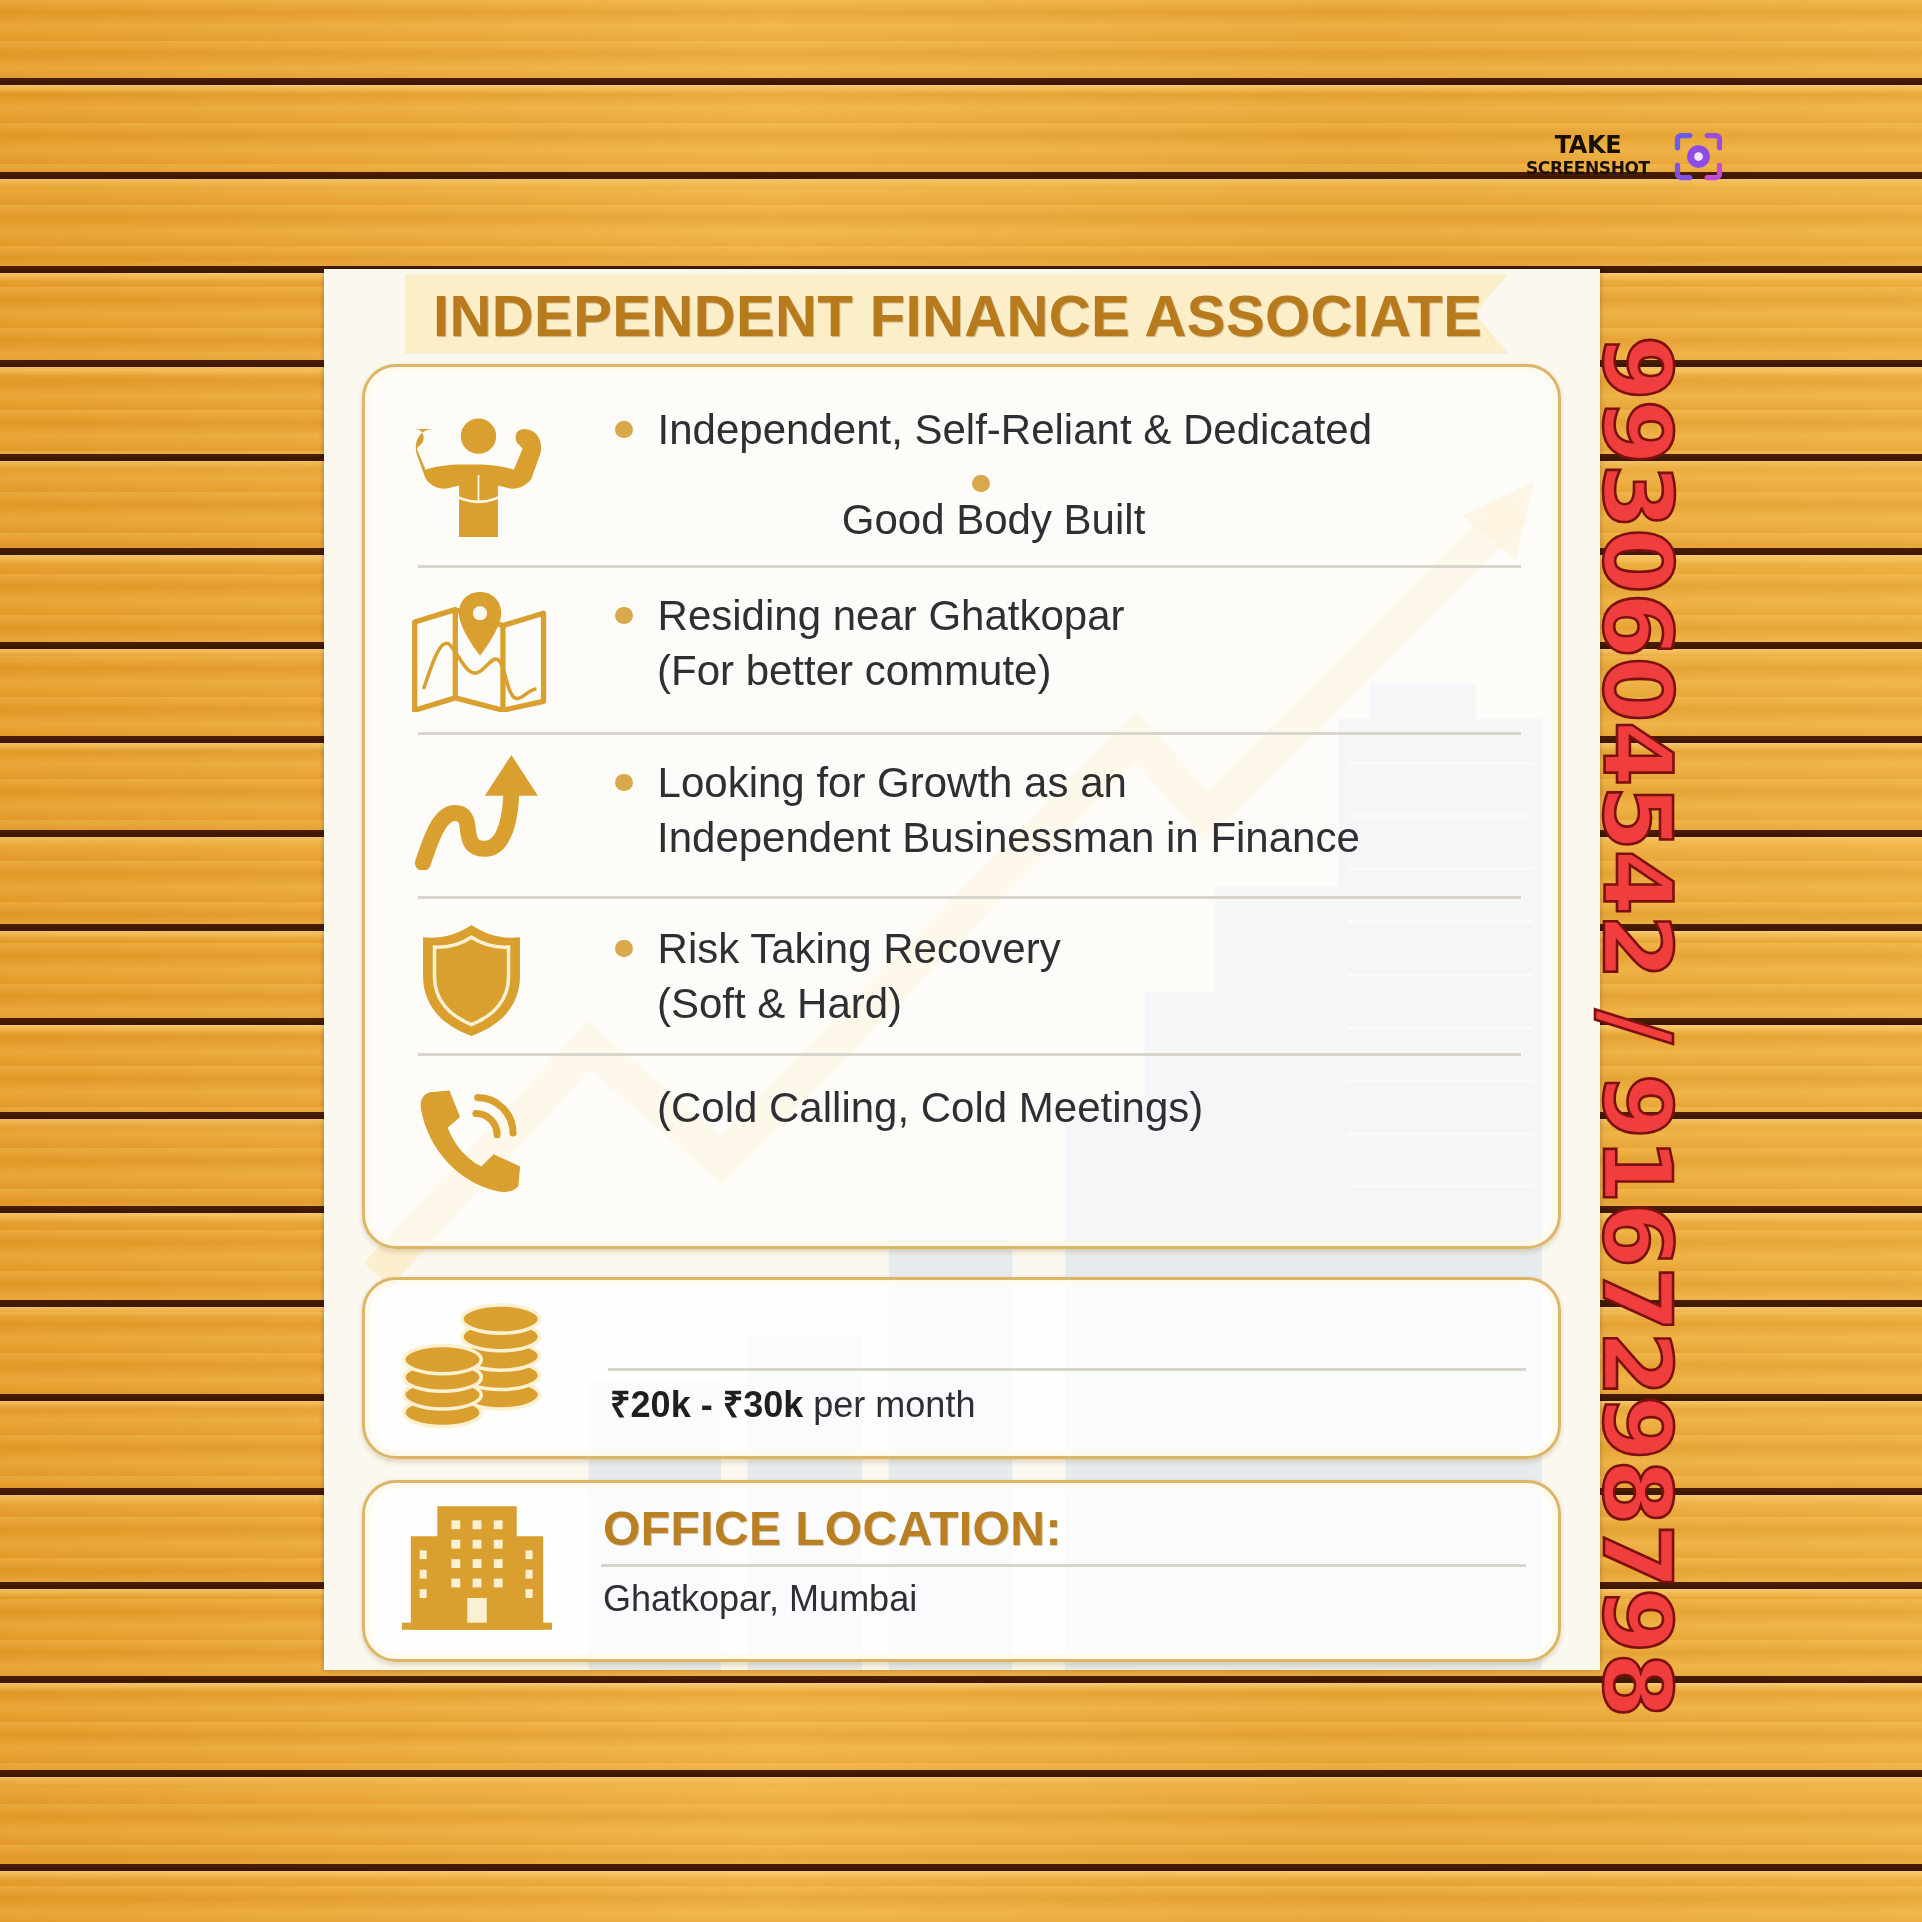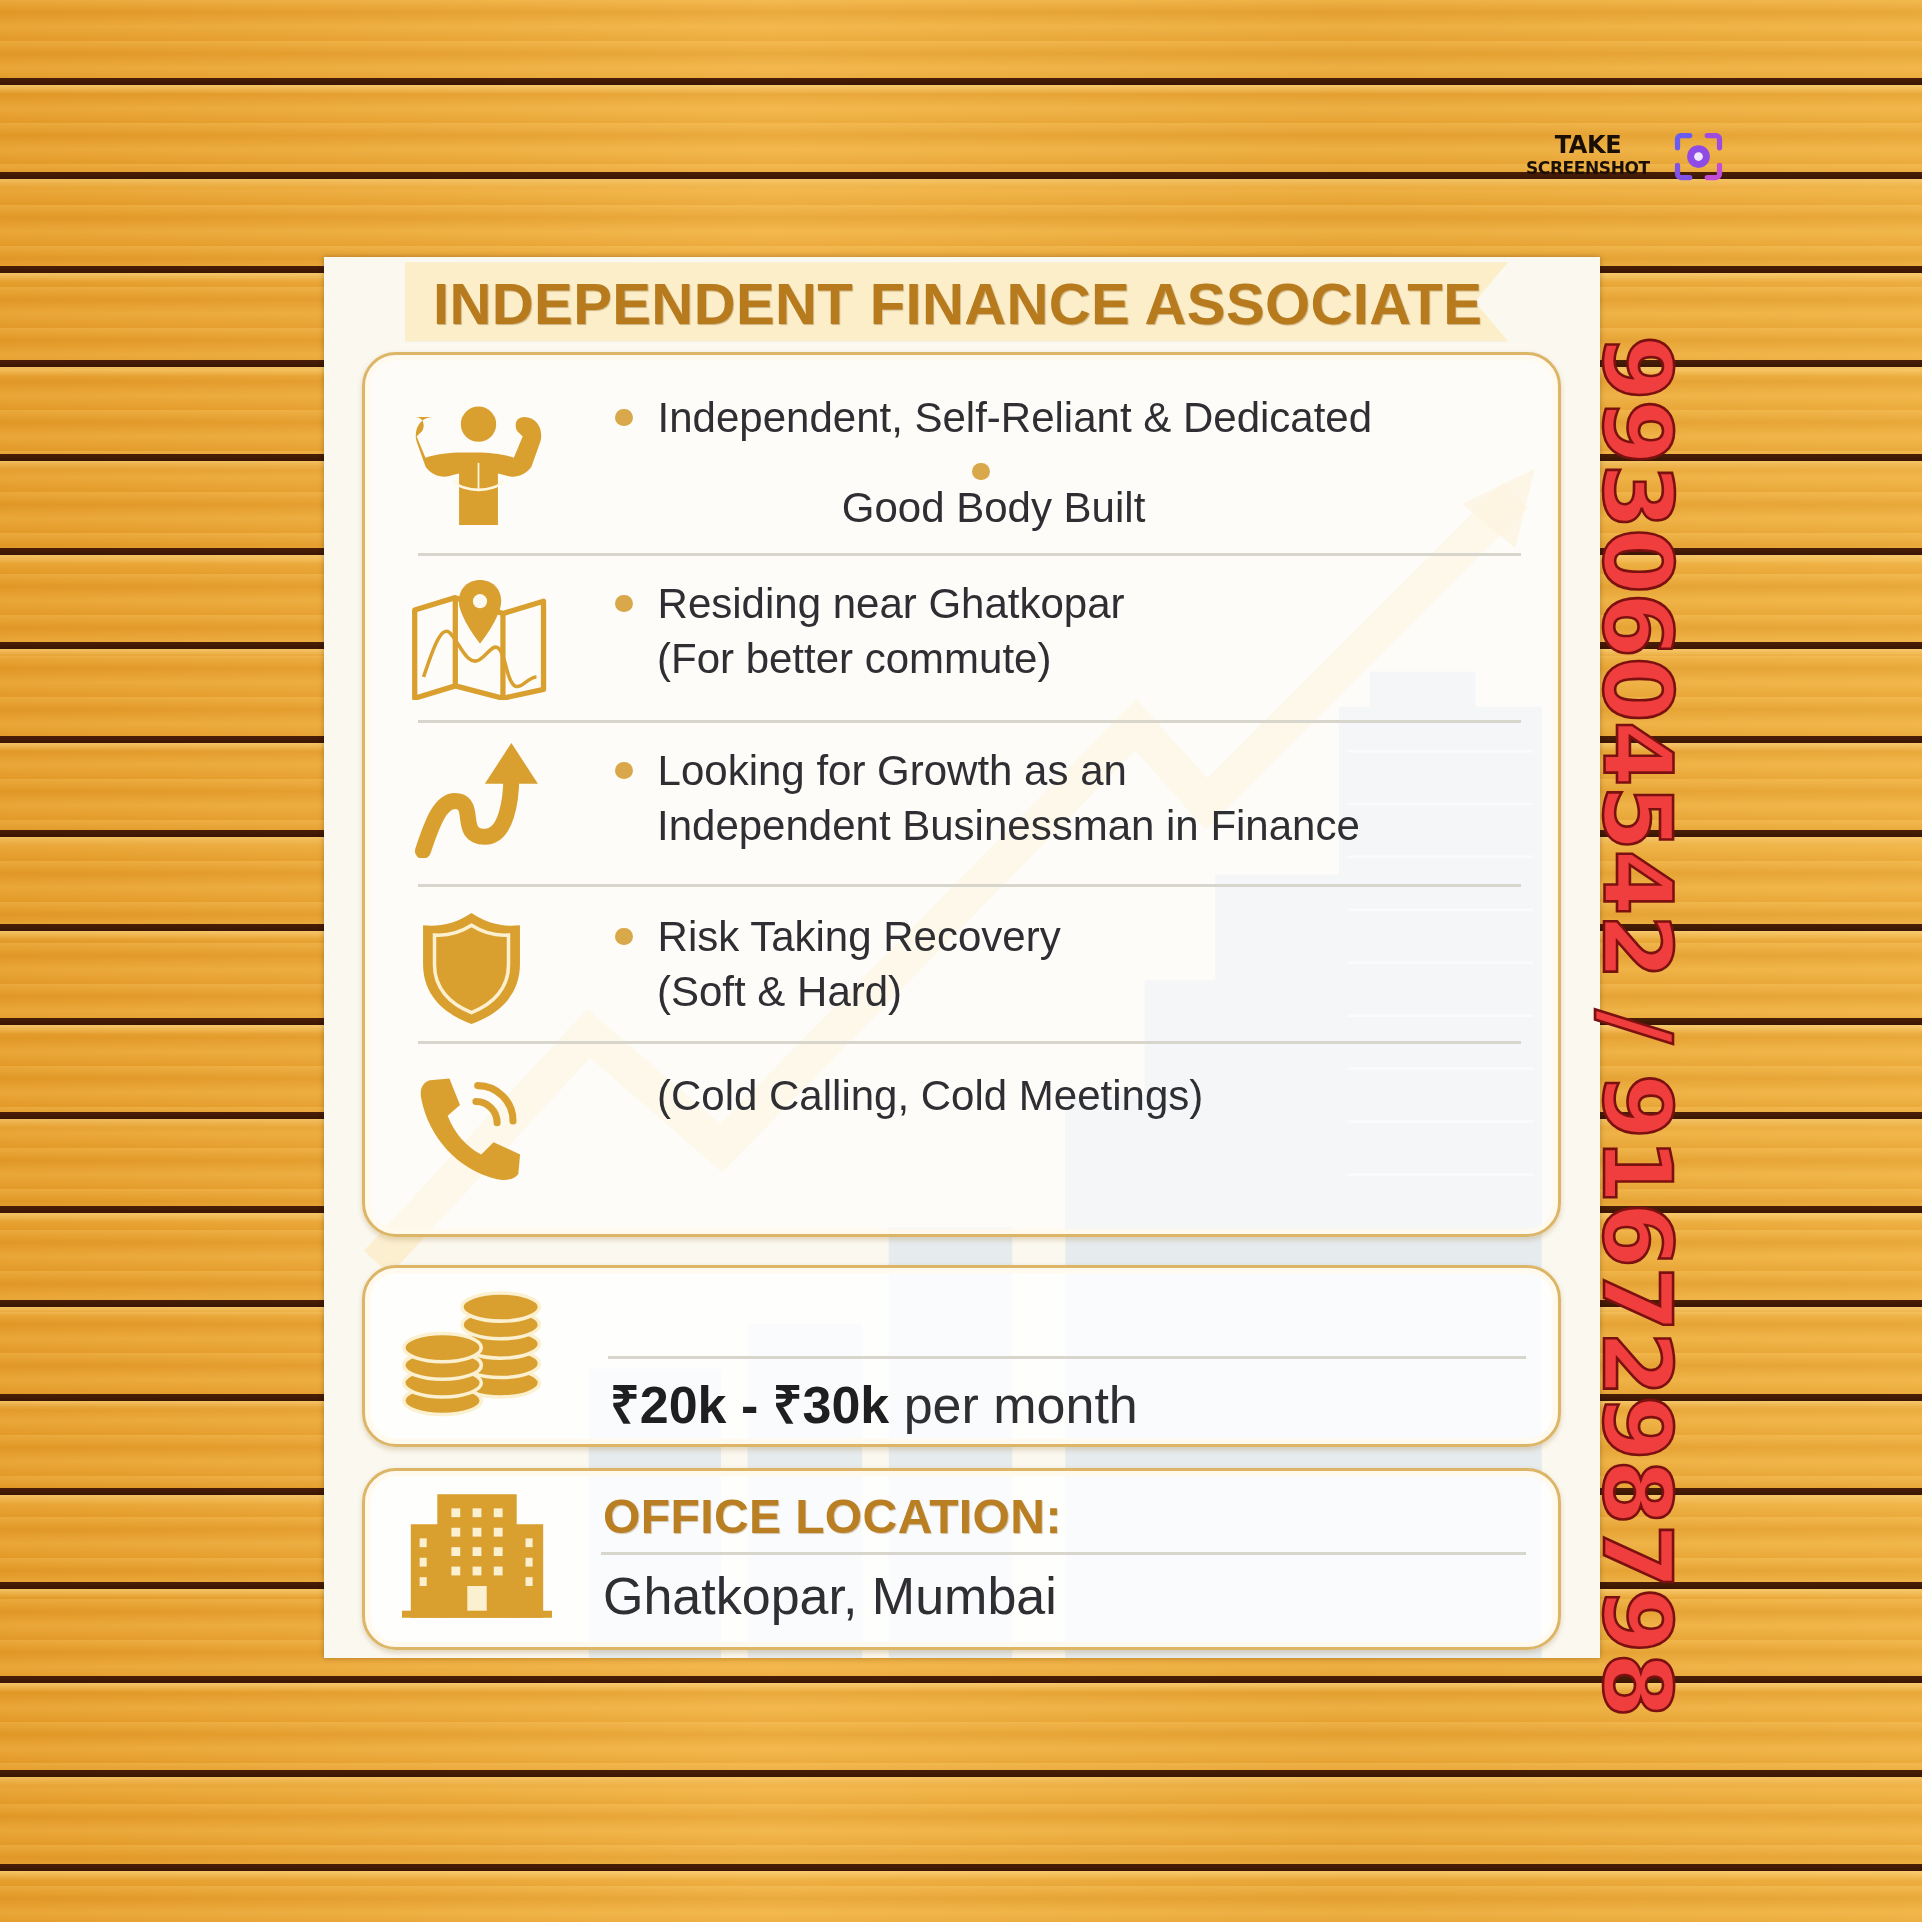--- a/index.html
+++ b/index.html
@@ -22,21 +22,21 @@
   }
   .brand-text {
     font-family:"DejaVu Sans", sans-serif; font-weight:bold; color:#1a0f05;
     line-height:23px; text-align:center; font-size:23px; letter-spacing:-0.4px;
   }
   .brand-text .l1 { display:block; font-size:24px; }
   .brand-text .l2 { display:block; font-size:17px; }
   .brand-icon { width:49px; height:49px; position:relative; }
 
   .card {
-    position:absolute; left:324px; top:257px; width:1276px; height:1401px;
+    position:absolute; left:324px; top:269px; width:1276px; height:1401px;
     background:#fbf8f0;
     box-shadow: 0 0 5.3px rgba(0,0,0,0.25);
     overflow:hidden;
   }
   .bg-art { position:absolute; left:0; top:0; width:100%; height:100%; }
   .title-banner {
     position:absolute; left:81px; top:5.3px; width:1103px; height:79px;
     background:#fbeec8;
     clip-path: polygon(0 0, 100% 0, 97% 50%, 100% 100%, 0 100%);
     box-shadow: 0 2.6px 3.5px rgba(180,140,60,0.3);
@@ -64,21 +64,21 @@
   }
   .bullet { width:17.6px; height:17.6px; border-radius:50%; background:#d9a84a; margin-right:25px; flex:none; }
   .sub { padding-left:42px; }
   .divider { position:absolute; left:53px; width:1103px; height:2.6px; background:#d8d5cd; }
 
   .section-label {
     position:absolute; font-weight:bold; font-size:48px; color:#b97f22; letter-spacing:0.4px;
     text-shadow: 0.9px 0.9px 0.9px rgba(110,70,10,0.3);
   }
   .section-divider { position:absolute; height:2.6px; background:#d8d5cd; }
-  .section-value { position:absolute; font-size:52px; color:#2f2f33; }
+  .section-value { position:absolute; font-size:36px; color:#2f2f33; }
   .section-value b { font-weight:bold; color:#1f1f22; }
 
   .phone {
     position:absolute; left:1588px; top:335px; width:106px; height:1253px;
   }
   .phone span {
     position:absolute; left:53px; top:0;
     transform-origin: 0 0; transform: rotate(90deg);
     font-family:"DejaVu Sans", sans-serif; font-size:95px; font-weight:bold;
     color:#f03d3d; -webkit-text-stroke: 2.6px #7a1010; white-space:nowrap;

